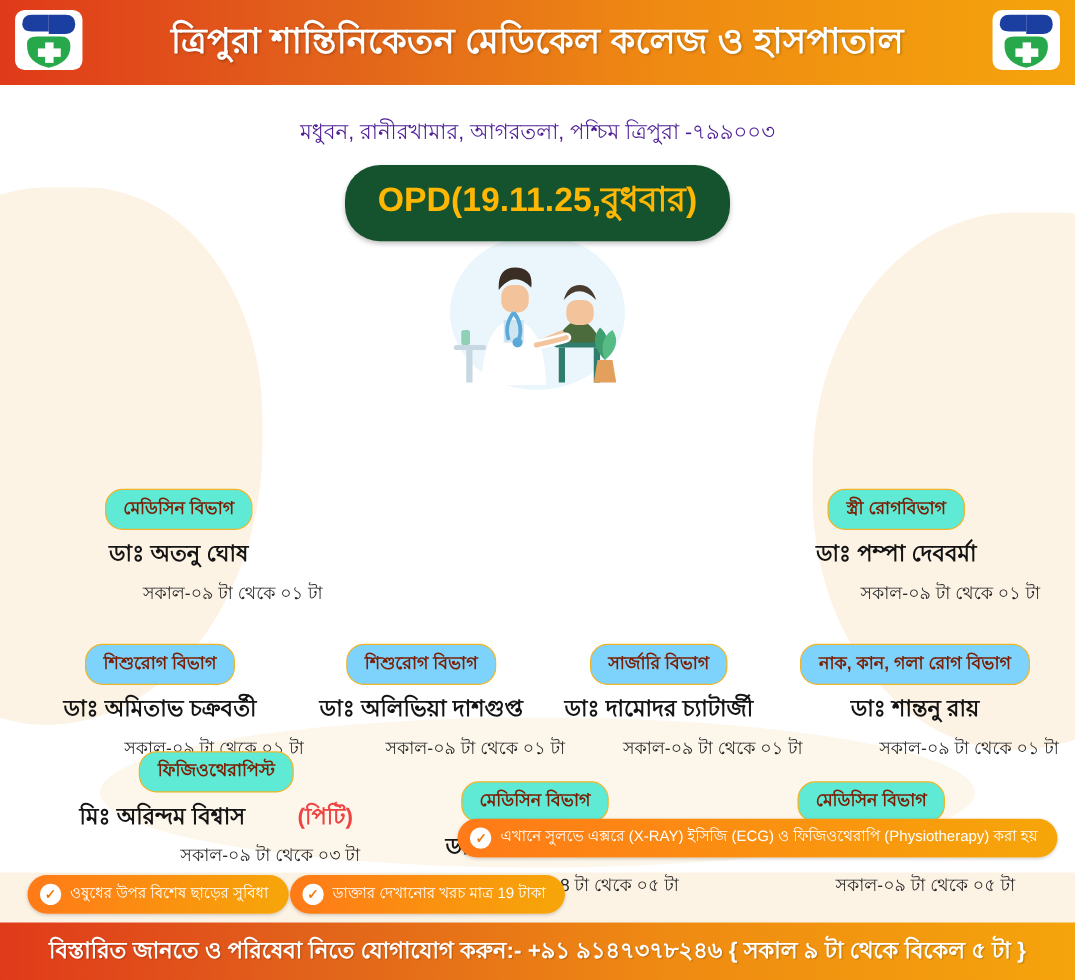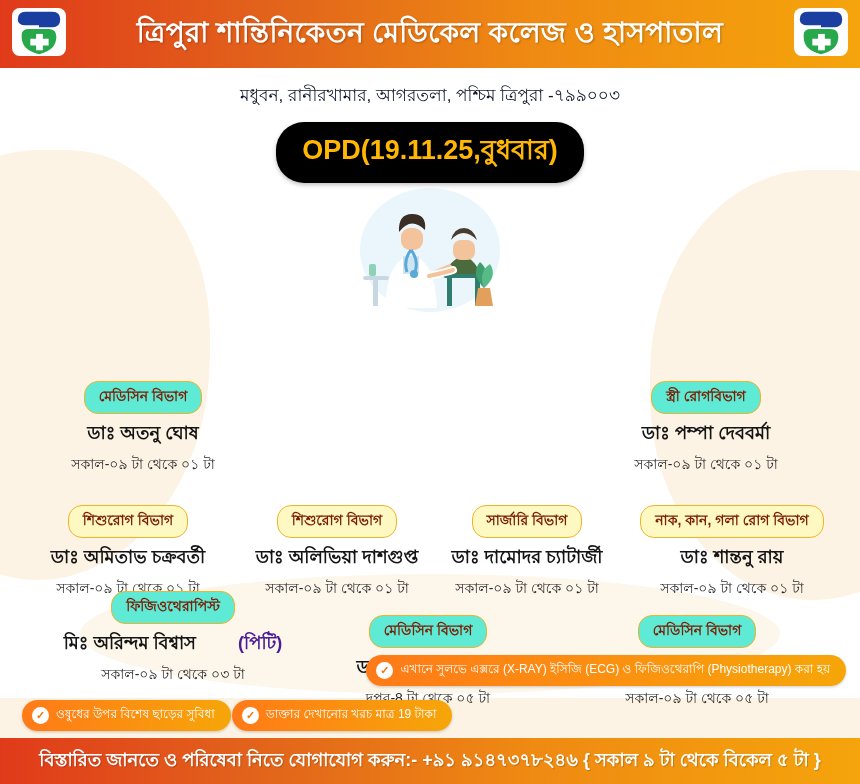--- a/index.html
+++ b/index.html
@@ -60,29 +60,29 @@
   }
   .logo {
     position: absolute; top: 6px; width: 58px; height: 52px; z-index: 6;
   }
   .logo.left { left: 10px; }
   .logo.right { right: 10px; }
   .logo svg { width: 100%; height: 100%; }
 
   .address {
     text-align: center;
-    margin-top: 14px;
+    margin-top: 24px;
     font-size: 17px;
-    color: #0f172a;
+    color: #4c1d95;
     position: relative; z-index: 3;
   }
 
   .opd-pill {
     margin: 12px auto 0;
-    background: #000000;
+    background: #14532d;
     color: #ffb703;
     font-size: 27px;
     font-weight: bold;
     padding: 7px 26px 9px;
     border-radius: 28px;
     width: fit-content;
     position: relative; z-index: 3;
     box-shadow: 0 2px 4px rgba(0,0,0,0.25);
     text-align: center;
   }
@@ -104,34 +104,35 @@
     display: inline-block;
     background: #5eead4;
     color: #7a1f05;
     font-size: 14px;
     font-weight: bold;
     padding: 3px 14px 4px;
     border-radius: 14px;
     border: 1px solid #f0b429;
     white-space: nowrap;
   }
-  .dept-chip.light { background: #fef9c3; }
+  .dept-chip.light { background: #7dd3fc; }
   .doc-name {
     margin-top: 5px;
     font-size: 18px;
     font-weight: bold;
     color: #141414;
     white-space: nowrap;
   }
-  .doc-name .pt { color: #4c1d95; padding-left: 37px; }
+  .doc-name .pt { color: #ef4444; padding-left: 37px; }
   .doc-time {
     margin-top: 3px;
     font-size: 14px;
     color: #2a2a2a;
     white-space: nowrap;
+    text-align: right;
   }
 
   
   .service-line {
     position: absolute;
     display: flex; align-items: center;
     background: linear-gradient(90deg,#ff7a18,#f6a609);
     color: #fff;
     border-radius: 20px;
     padding: 5px 16px 6px 10px;
@@ -238,21 +239,21 @@
   </div>
 
   <div class="grid-wrap">
 
     <div class="entry" style="left:28px; top:198px;">
       <span class="dept-chip">মেডিসিন বিভাগ</span>
       <div class="doc-name">ডাঃ অতনু ঘোষ</div>
       <div class="doc-time">সকাল-০৯ টা থেকে ০১ টা</div>
     </div>
 
-    <div class="entry" style="right:39px; top:198px;">
+    <div class="entry" style="right:28px; top:198px;">
       <span class="dept-chip">স্ত্রী রোগবিভাগ</span>
       <div class="doc-name">ডাঃ পম্পা দেববর্মা</div>
       <div class="doc-time">সকাল-০৯ টা থেকে ০১ টা</div>
     </div>
 
     <div class="entry" style="left:13px; top:322px;">
       <span class="dept-chip light">শিশুরোগ বিভাগ</span>
       <div class="doc-name">ডাঃ অমিতাভ চক্রবর্তী</div>
       <div class="doc-time">সকাল-০৯ টা থেকে ০১ টা</div>
     </div>

